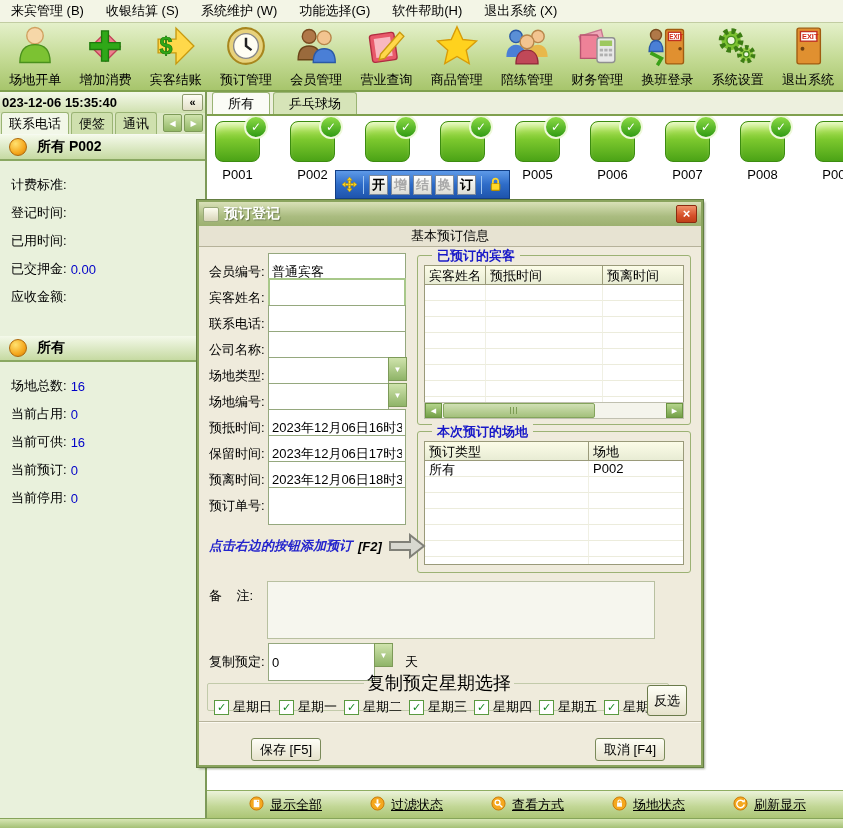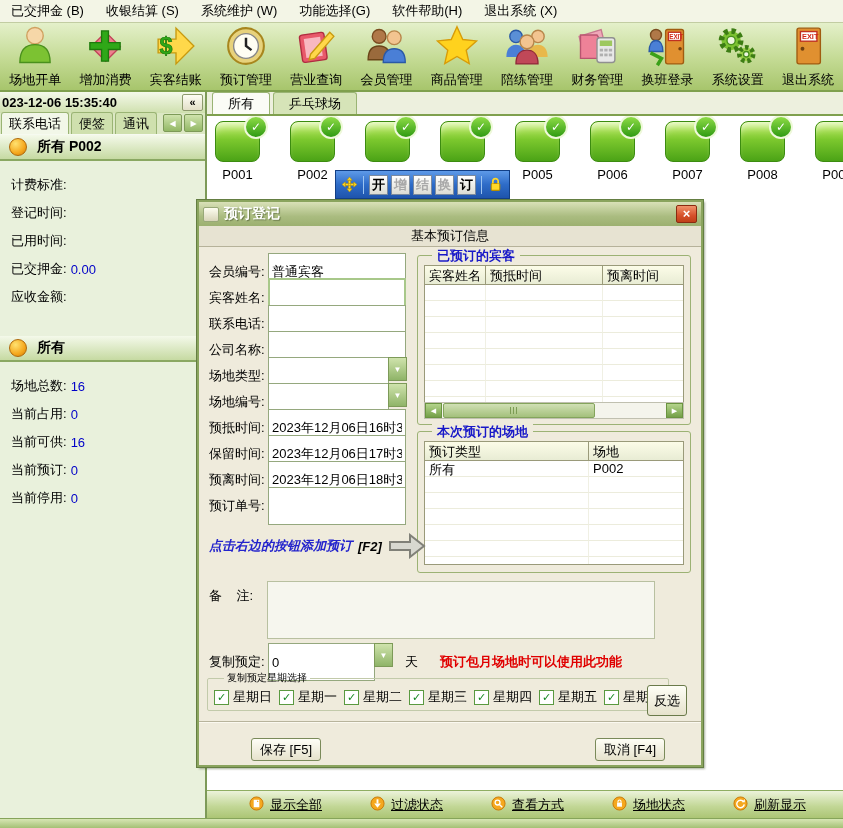--- a/index.html
+++ b/index.html
@@ -125,39 +125,39 @@
   .hthumb:after{content:"";position:absolute;left:44%;top:3px;width:8px;height:7px;
            background:repeating-linear-gradient(90deg,#7c9c54 0 1px,transparent 1px 3px);}
   .addrow{position:absolute;display:flex;align-items:center;gap:6px;font-style:italic;}
   .bluehint{color:#2424cc;font-size:13px;font-weight:bold;}
   .fkey{font-size:13px;font-weight:bold;}
   .remlabel{position:absolute;font-size:13px;white-space:pre;}
   .remarea{position:absolute;border:1px solid #b8c0a0;background:#f6f6ee;resize:none;font-family:inherit;font-size:13px;}
   .unit{font-size:13px;}
   .redhint{color:#e00000;font-size:13px;font-weight:bold;}
   .weeks{position:absolute;border:1px solid #c2caaa;border-radius:2px;margin:0;padding:0 6px;background:transparent;}
-  .weeks legend{font-size:10px;padding:0 3px;margin-left:10px;}
+  .weeks legend{font-size:18px;padding:0 3px;margin-left:1px;text-align:center;}
   .daysrow{display:flex;align-items:center;gap:7px;padding-top:3px;}
   .day{display:flex;align-items:center;gap:4px;font-size:13px;white-space:nowrap;}
   .chk{width:13px;height:13px;background:#fff;border:1px solid #5a9a40;display:flex;align-items:center;
            justify-content:center;font-size:11px;font-weight:bold;color:#13871f;line-height:1;}
   .invertbtn{position:absolute;width:40px;height:31px;font-size:13px;border:1px solid #6a7a4a;border-radius:3px;
            background:linear-gradient(#fefef6,#e6e2cc);}
   .dfooter{position:absolute;top:474px;left:0;right:0;bottom:0;border-top:1px solid #b8b49c;
            box-shadow:inset 0 1px 0 #fbf9f0;}
   .dlgbtn{position:absolute;height:23px;font-size:13px;border:1px solid #7a8a5a;border-radius:3px;
            background:linear-gradient(#fefef6,#e6e2cc);padding:0 8px;}
   .bigarrow svg{width:38px;height:26px;display:block;}
 </style>
 </head>
 <body>
 
 <div id="app">
   <div class="menubar" id="menubar">
-      <span class="mitem">已交押金 (B)</span>
+      <span class="mitem">来宾管理 (B)</span>
       <span class="mitem">收银结算 (S)</span>
       <span class="mitem">系统维护 (W)</span>
       <span class="mitem">功能选择(G)</span>
       <span class="mitem">软件帮助(H)</span>
       <span class="mitem">退出系统 (X)</span>
     </div>
   <div class="toolbar" id="toolbar">
       <div class="titem">
         <span><svg viewBox="0 0 32 32">
             <circle cx="16" cy="8.5" r="6" fill="#f6d7a8" stroke="#d0a060"></circle>
@@ -182,34 +182,34 @@
       <div class="titem">
         <span><svg viewBox="0 0 32 32">
             <circle cx="16" cy="16" r="13" fill="#e7d27c" stroke="#a8861e" stroke-width="1.5"></circle>
             <circle cx="16" cy="16" r="9" fill="#fffef2" stroke="#888"></circle>
             <path d="M16 10v6l4 3" stroke="#222" stroke-width="1.8" fill="none"></path>
           </svg></span>
         <span class="tlabel">预订管理</span>
       </div>
       <div class="titem">
         <span><svg viewBox="0 0 32 32">
-            <rect x="5" y="7" width="18" height="20" rx="2" transform="rotate(-8 14 17)" fill="#e8596a" stroke="#b02c40"></rect>
-            <rect x="8" y="10" width="12" height="14" transform="rotate(-8 14 17)" fill="#f8b8c0"></rect>
-            <path d="M12 22L26 6l3 3-14 16-4 1z" fill="#ffd84a" stroke="#c89a10"></path>
-          </svg></span>
-        <span class="tlabel">营业查询</span>
-      </div>
-      <div class="titem">
-        <span><svg viewBox="0 0 32 32">
             <circle cx="11" cy="9" r="5" fill="#b07848" stroke="#7a4c20"></circle>
             <path d="M3 26c0-7 3-10 8-10s8 3 8 10z" fill="#9a6a3c" stroke="#6a4418"></path>
             <circle cx="22" cy="10" r="5" fill="#f2c490" stroke="#b8854a"></circle>
             <path d="M14 28c0-7 3-10 8-10s8 3 8 10z" fill="#4a7fd6" stroke="#2a59a6"></path>
           </svg></span>
         <span class="tlabel">会员管理</span>
+      </div>
+      <div class="titem">
+        <span><svg viewBox="0 0 32 32">
+            <rect x="5" y="7" width="18" height="20" rx="2" transform="rotate(-8 14 17)" fill="#e8596a" stroke="#b02c40"></rect>
+            <rect x="8" y="10" width="12" height="14" transform="rotate(-8 14 17)" fill="#f8b8c0"></rect>
+            <path d="M12 22L26 6l3 3-14 16-4 1z" fill="#ffd84a" stroke="#c89a10"></path>
+          </svg></span>
+        <span class="tlabel">营业查询</span>
       </div>
       <div class="titem">
         <span><svg viewBox="0 0 32 32">
             <path d="M16 2l4.2 9.3 10 1-7.5 6.7 2.2 9.8L16 23.6 7.1 28.8l2.2-9.8L1.8 12.3l10-1z" fill="#ffd21e" stroke="#d89c08"></path>
           </svg></span>
         <span class="tlabel">商品管理</span>
       </div>
       <div class="titem">
         <span><svg viewBox="0 0 32 32">
             <circle cx="8" cy="9" r="4.5" fill="#5a8fd6" stroke="#2a59a6"></circle>
@@ -634,21 +634,20 @@
       <span class="remlabel" style="left:10px;top:340px;">备    注:</span>
       <textarea class="remarea" style="left: 68px; top: 334px; width: 382px; height: 52px;"></textarea>
 
       <div class="drow" style="top:404px;">
         <span class="flabel">复制预定:</span>
         <span class="combo">
           <input class="tinput" style="width: 99px;" value="0">
           <span class="cbtn">▼</span>
         </span>
         <span class="unit" style="margin-left:12px;">天</span>
-        <span class="redhint" style="margin-left:22px;">预订包月场地时可以使用此功能</span>
       </div>
 
       <fieldset class="weeks" style="left:8px;top:424px;width:422px;height:38px;">
         <legend>复制预定星期选择</legend>
         <div class="daysrow" id="days">
             <label class="day">
               <span class="chk">✓</span>
               <span>星期日</span>
             </label>
             <label class="day">

